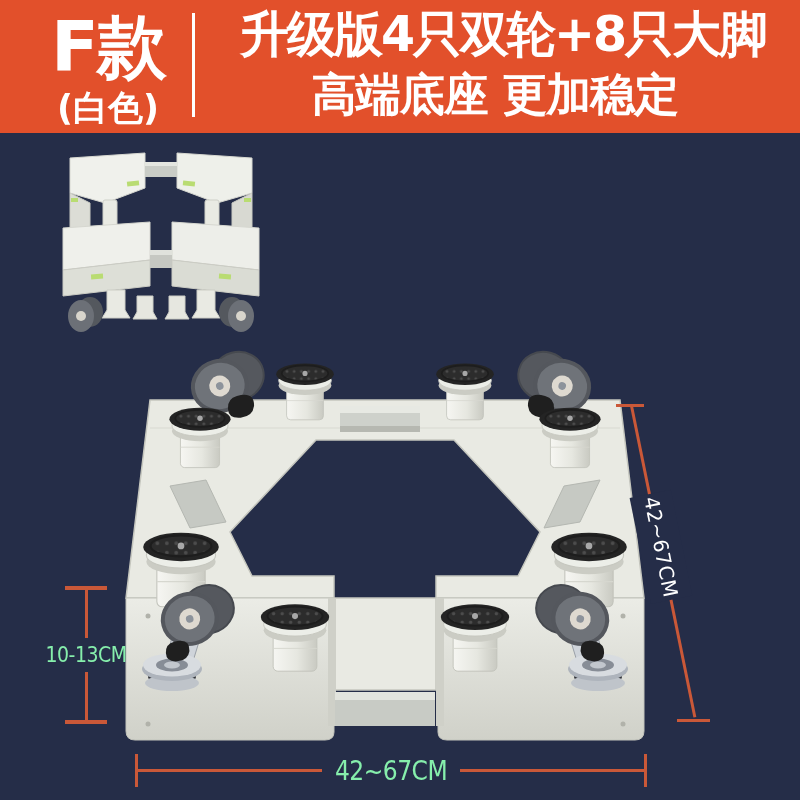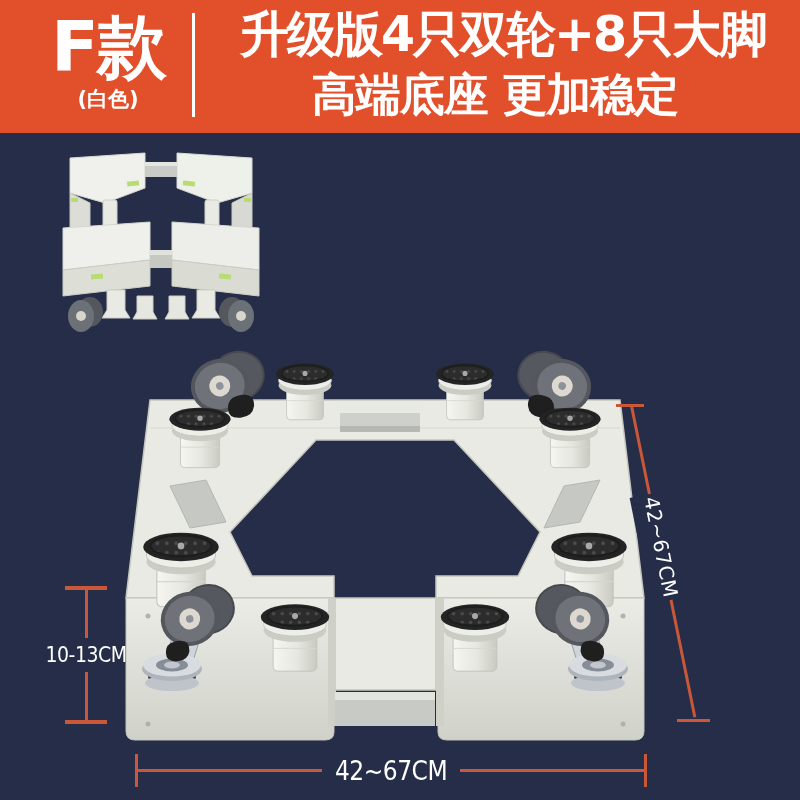--- a/index.html
+++ b/index.html
@@ -5,34 +5,34 @@
   html,body{margin:0;padding:0;background:#252D48;}
   .stage{
     position:relative;width:800px;height:800px;overflow:hidden;
     background:#252D48;
     font-family:"DejaVu Sans","Liberation Sans",sans-serif;
   }
   
   .banner{position:absolute;left:0;top:0;width:800px;height:133px;background:#E2502B;color:#FFFFFF;}
   .model-box{position:absolute;left:0;top:0;width:192px;text-align:center;padding-left:12px;}
   .model-name{font-size:70px;font-weight:bold;line-height:1;margin-top:12px;letter-spacing:-2px;}
-  .model-color{font-size:21px;font-weight:bold;margin-top:3px;}
+  .model-color{font-size:35px;font-weight:bold;margin-top:3px;}
   .banner-divider{position:absolute;left:192px;top:13px;width:3px;height:104px;background:#FFFFFF;}
   .banner-titles{position:absolute;left:196px;right:6px;top:0;text-align:center;font-weight:bold;line-height:1;}
   .title-1{font-size:49px;letter-spacing:-2px;margin-top:10px;padding-left:16px;}
   .title-2{font-size:45px;letter-spacing:-1px;margin-top:13px;}
   
   .specs{position:absolute;left:352px;top:153px;margin:0;padding:0;list-style:none;
          color:#E9EAF0;font-size:20px;}
   .specs li{height:30px;line-height:30px;white-space:nowrap;letter-spacing:0.3px;}
   
   .thumb{position:absolute;left:45px;top:150px;}
   .photo{position:absolute;left:88px;top:336px;}
   
-  .dim-label{color:#ffffff;font-stretch:condensed;letter-spacing:-0.5px;}
+  .dim-label{color:#86efac;font-stretch:condensed;letter-spacing:-0.5px;}
   .dim-bottom{position:absolute;left:135px;top:754px;width:512px;height:33px;display:flex;align-items:center;}
   .cap-v{width:3px;height:33px;background:#CA5838;flex:0 0 auto;}
   .seg-h{flex:1 1 auto;height:3px;background:#CA5838;}
   .dim-bottom .dim-label{font-size:26px;padding:0 13px;white-space:nowrap;}
   .dim-left{position:absolute;left:65px;top:586px;width:42px;height:138px;display:flex;flex-direction:column;align-items:center;}
   .cap-h{width:42px;height:4px;background:#CA5838;flex:0 0 auto;}
   .seg-v{width:3px;flex:1 1 auto;background:#CA5838;}
   .dim-left .dim-label{font-size:21px;padding:5px 0;white-space:nowrap;}
   .dim-right-line{position:absolute;left:630px;top:406px;width:3px;height:318px;background:#CA5838;
                   transform-origin:0 0;transform:rotate(-11.5deg);}

